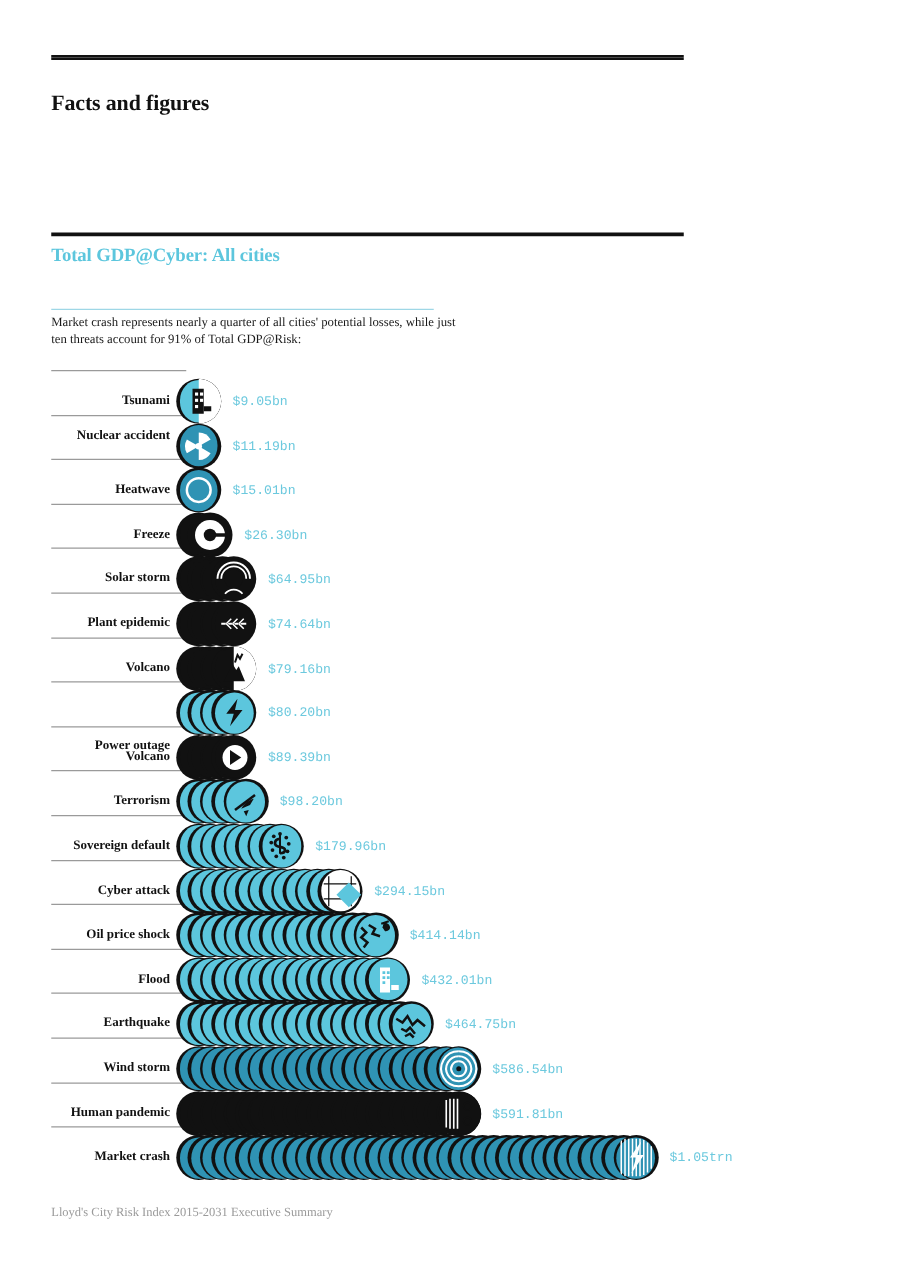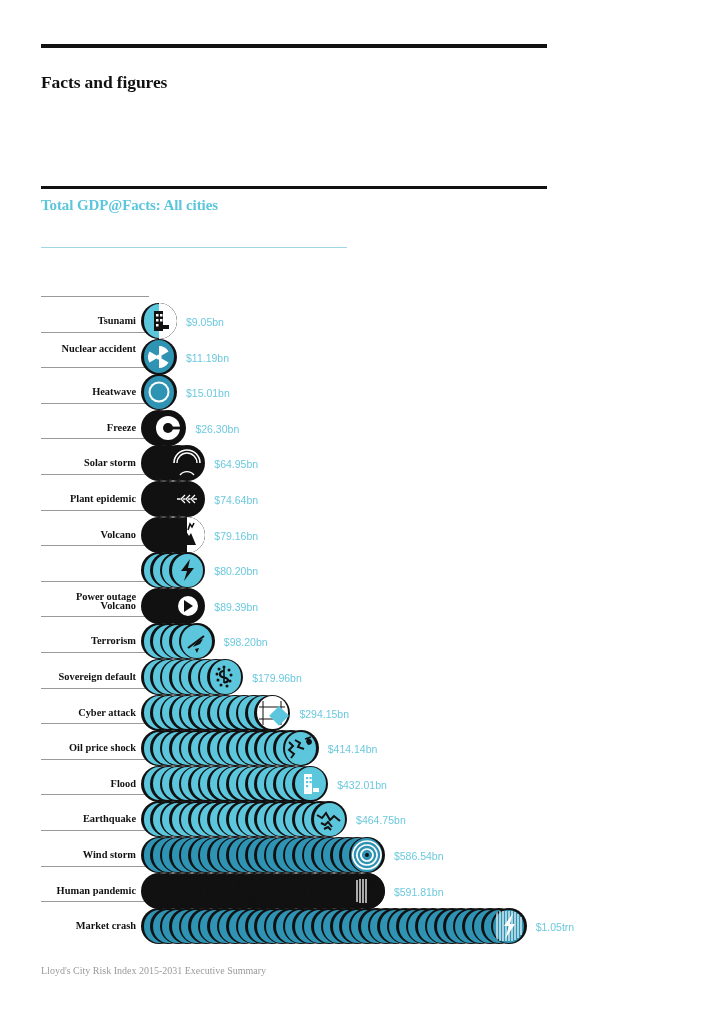--- a/index.html
+++ b/index.html
@@ -25,40 +25,41 @@
   
   .chart{position:absolute;left:0;top:0;width:724px;height:1024px;}
   .row-sep{position:absolute;left:41px;height:1px;background:#9a9a9a;}
   .row-label{position:absolute;text-align:right;font-family:"Liberation Serif",serif;font-weight:bold;font-size:10.4px;color:#111;white-space:nowrap;}
   .stack{position:absolute;height:36px;}
   .coin{position:absolute;top:0;width:36px;height:36px;border-radius:50%;}
   .coin .edge{position:absolute;inset:0;border-radius:50%;}
   .coin .face{position:absolute;inset:0;border-radius:50%;}
   .ico{position:absolute;inset:0;border-radius:50%;overflow:hidden;}
   .ico svg{position:absolute;left:0;top:0;}
-  .val{position:absolute;font-family:Liberation Sans, sans-serif;font-size:10.5px;color:#6cc9de;white-space:nowrap;}
+  .val{position:absolute;font-family:Liberation Mono, monospace;font-size:10.5px;color:#6cc9de;white-space:nowrap;}
 
   
   .foot{position:absolute;left:41px;top:965px;font-family:"Liberation Serif",serif;font-size:10px;color:#9a9a9a;}
 </style>
 </head>
 <body>
 
 <div class="page">
 
   <div class="hdr">
     <div class="hdr-rule-top"></div>
     <div class="hdr-rule-bot"></div>
   </div>
 
   <div class="facts">Facts and figures</div>
 
   <div class="blk-rule"></div>
-  <div class="kicker">Total GDP@Facts: All cities</div>
+  <div class="kicker">Total GDP@Cyber: All cities</div>
   <div class="thin-rule"></div>
+  <div class="lede">Market crash represents nearly a quarter of all cities' potential losses, while just ten threats account for 91% of Total GDP@Risk:</div>
 
   <div class="chart" id="chart">
       <div class="row-sep" style="top: 296px; width: 108px;"></div>
       <div class="row-label" style="top: 315px; left: 41px; width: 95px;">Tsunami</div>
       <div class="stack" style="left: 141px; top: 303px; width: 36px;">
         <div class="coin" style="left: 0px; z-index: 1;">
           <div class="edge" style="background: rgb(17, 17, 17);"></div>
           <div class="face" style="inset: 1.4px 2.6px; width: auto; height: auto; background: rgb(92, 198, 221);"></div>
           <div class="ico">
             <svg width="36" height="36" viewBox="0 0 36 36">

